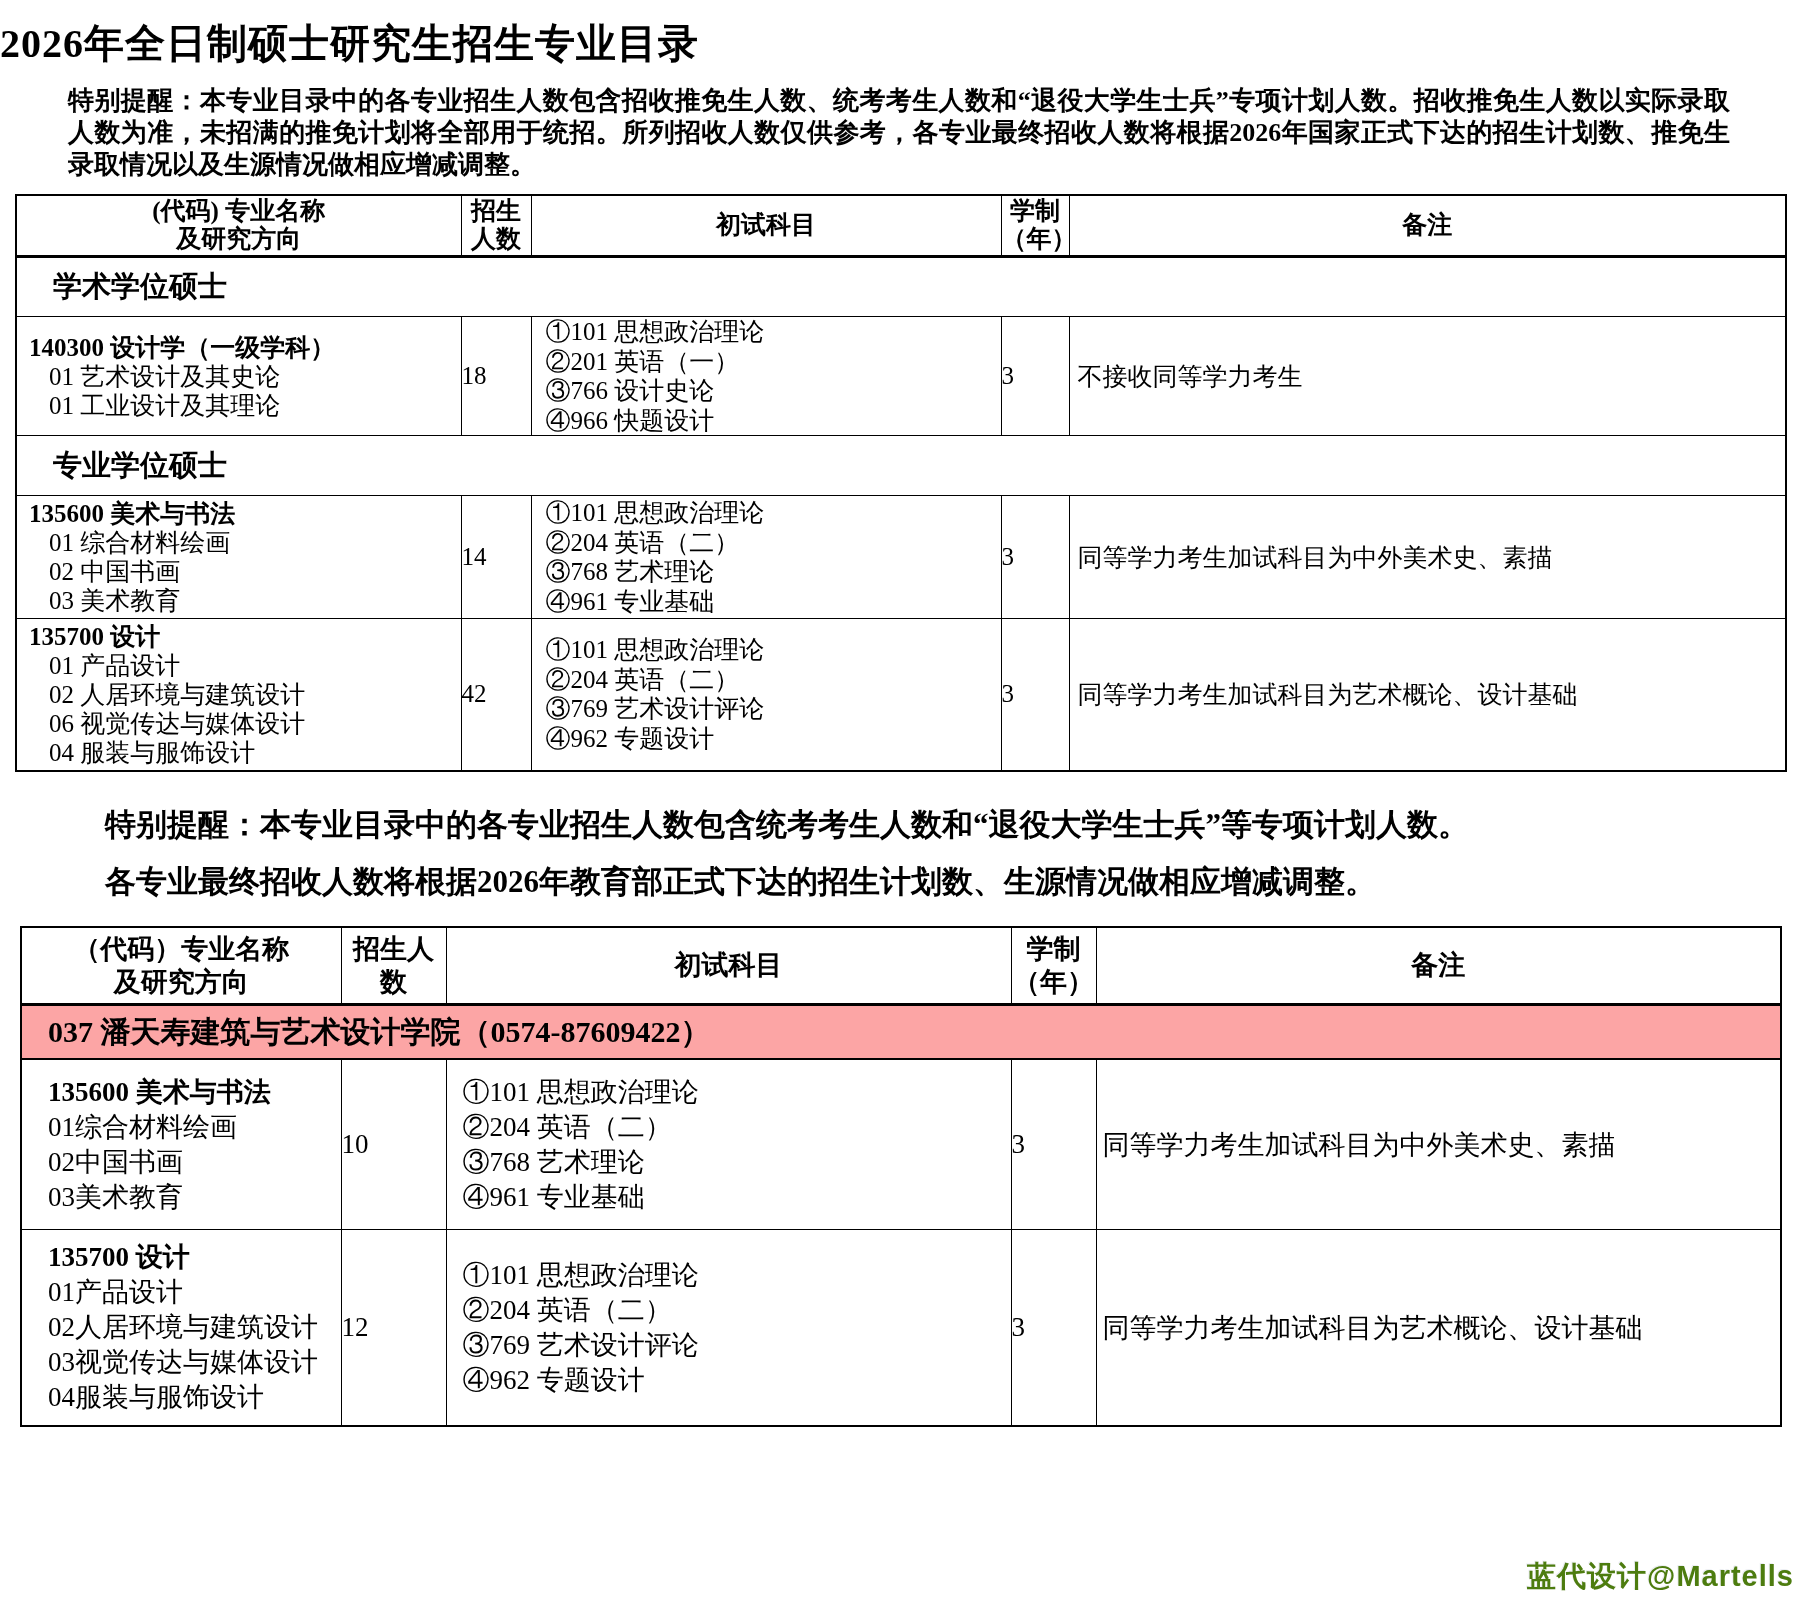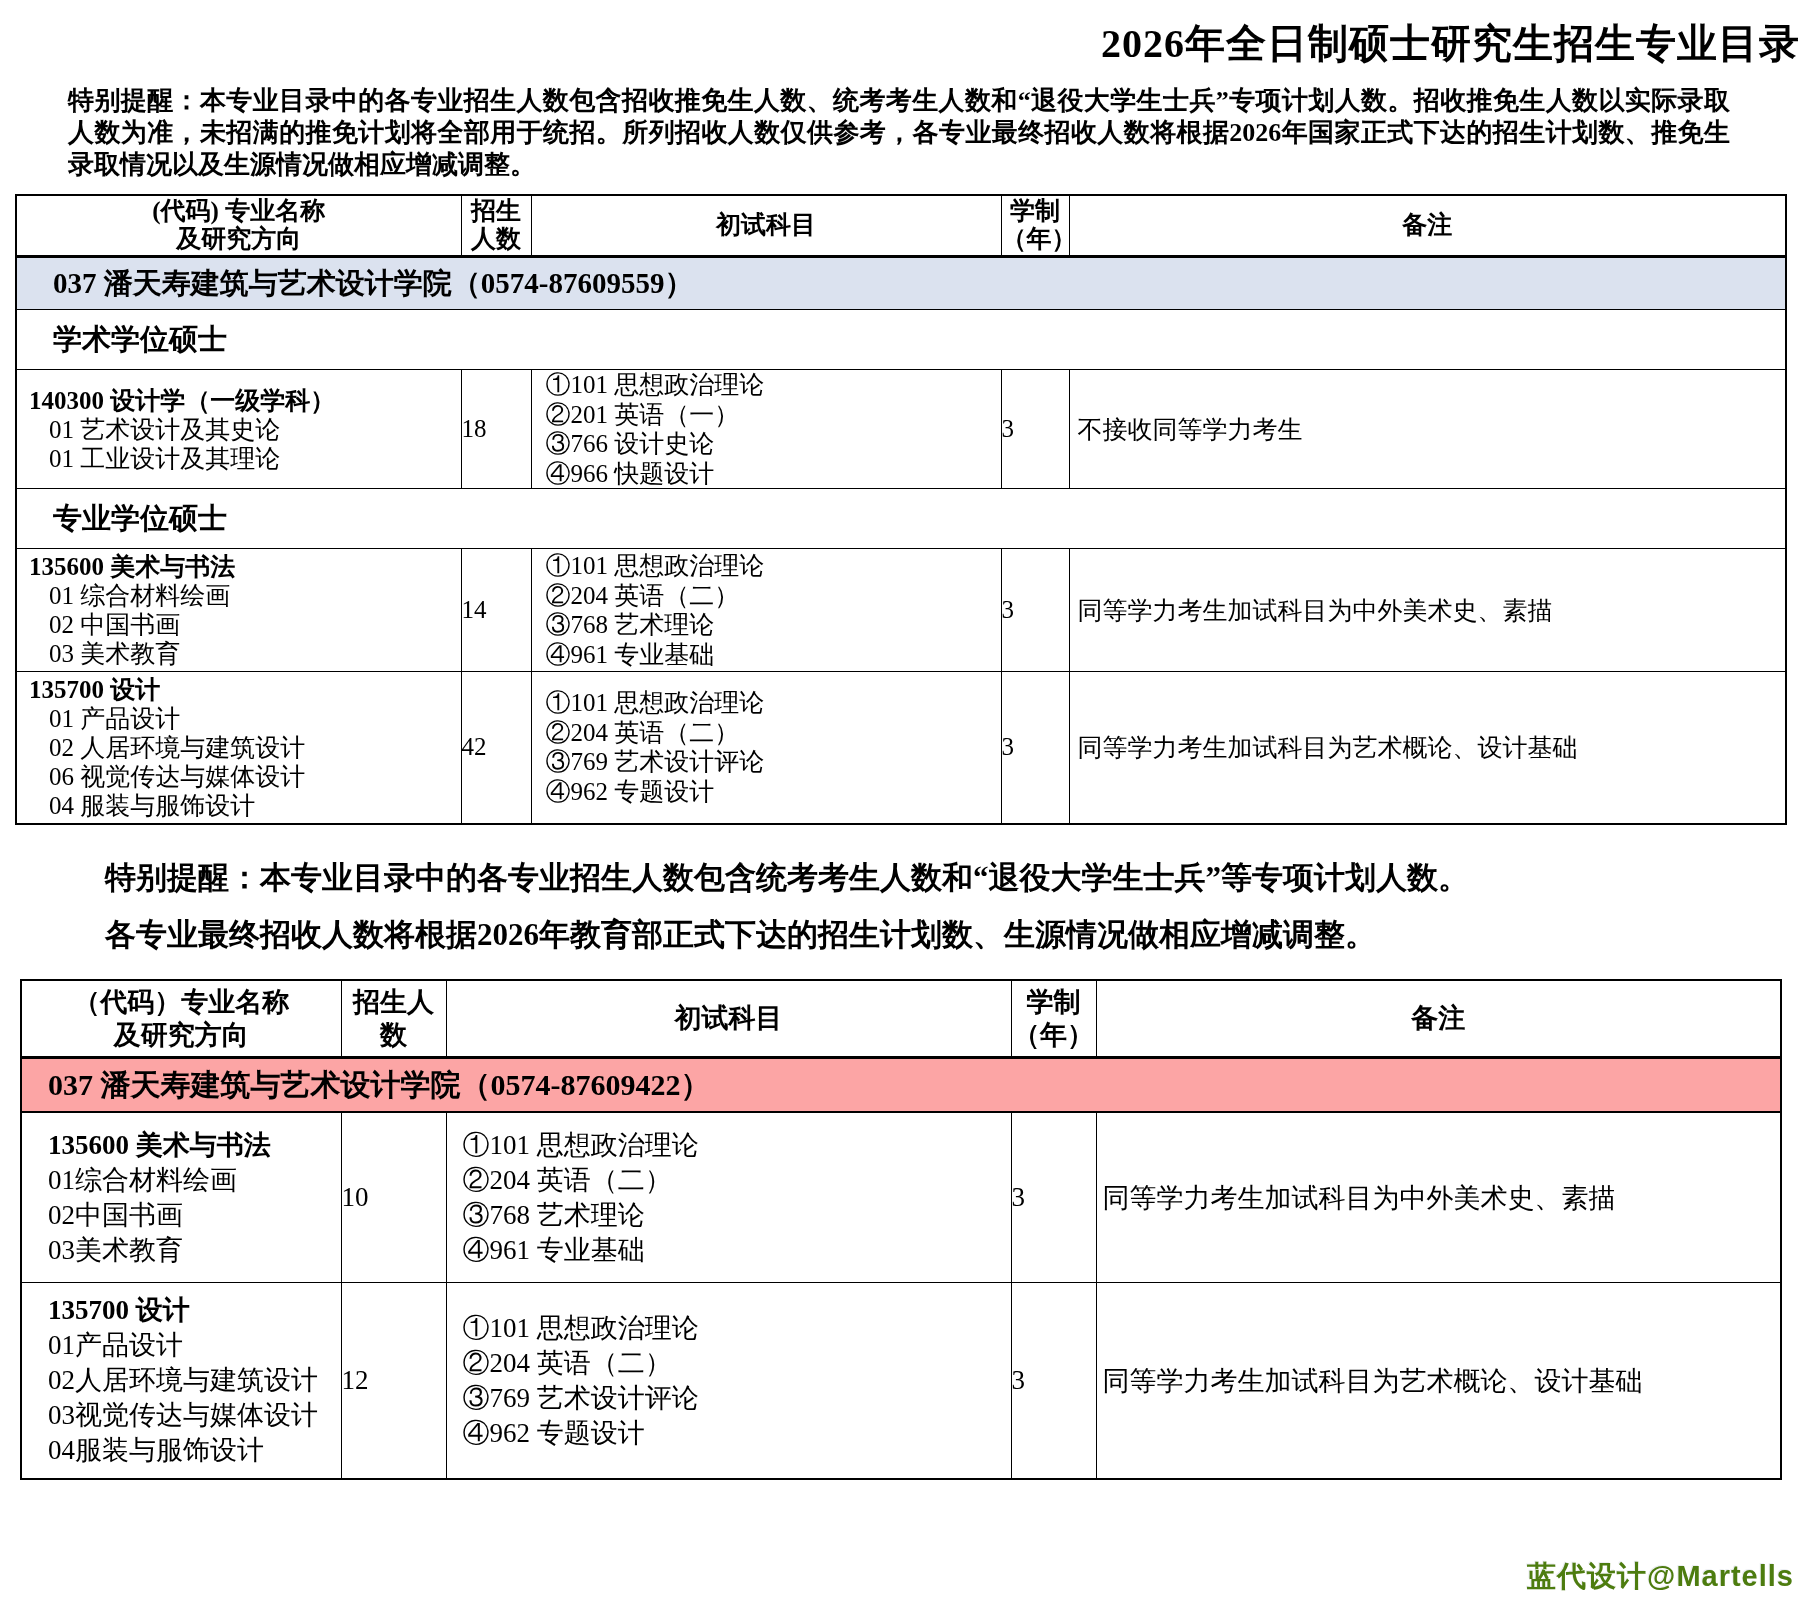--- a/index.html
+++ b/index.html
@@ -3,21 +3,21 @@
 <meta charset="utf-8">
 <style>
   * { margin:0; padding:0; box-sizing:border-box; }
   html,body { background:#fff; }
   .page {
     position:relative; width:1800px; height:1599px; overflow:hidden;
     background:#ffffff; color:#000;
     font-family:"Liberation Serif","DejaVu Serif",serif;
   }
   
-  .title1 { margin-top:16px; text-align:right; font-size:40px; font-weight:bold; letter-spacing:1px; }
+  .title1 { margin-top:16px; text-align:left; font-size:40px; font-weight:bold; letter-spacing:1px; }
   .notice1 {
     margin:14px 70px 0 68px; font-size:26px; font-weight:bold;
     line-height:1.24; text-align:justify;
   }
   .title2 { margin-top:42px; text-align:center; font-size:58px; font-weight:bold; letter-spacing:2px; }
   .notice2 { margin:24px 70px 0 105px; font-size:31px; font-weight:bold; line-height:1.85; }
   .notice2 div { display:block; }
   
   table.catalog { border-collapse:collapse; table-layout:fixed; background:#fff; }
   table.catalog td { border:1.5px solid #000; vertical-align:middle; overflow:hidden; }
@@ -86,23 +86,20 @@
         <div>招生</div>
         <div>人数</div>
       </td>
       <td>初试科目</td>
       <td>
         <div>学制</div>
         <div>（年）</div>
       </td>
       <td>备注</td>
     </tr>
-    <tr class="college-row">
-      <td colspan="5">037  潘天寿建筑与艺术设计学院（0574-87609559）</td>
-    </tr>
     <tr class="section-row">
       <td colspan="5">学术学位硕士</td>
     </tr>
     <tr class="data-row row-140300">
       <td class="name-cell">
         <div class="code-line">140300  设计学（一级学科）</div>
         <div class="dirs">
               <div class="line">01  艺术设计及其史论</div>
               <div class="line">01  工业设计及其理论</div>
             </div>

